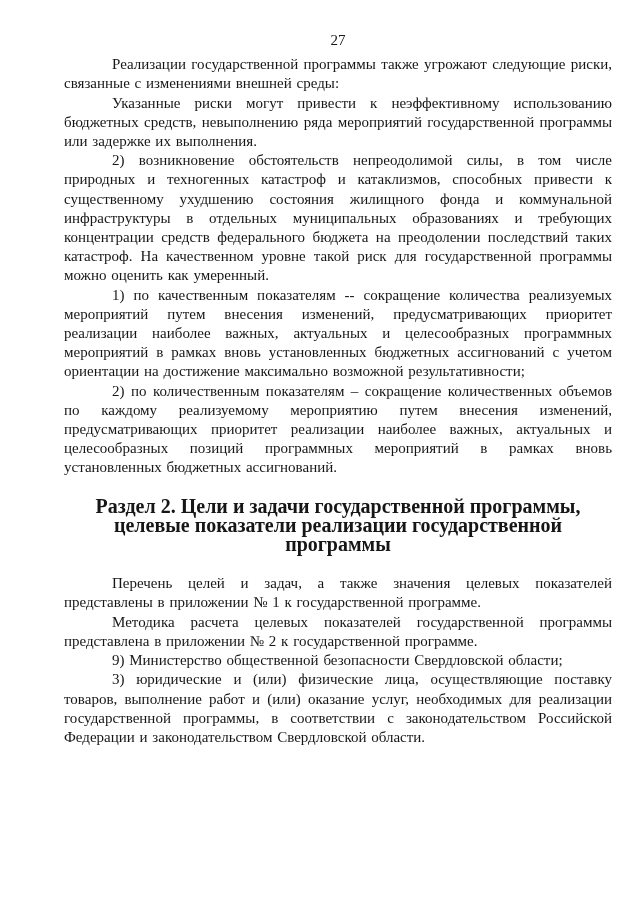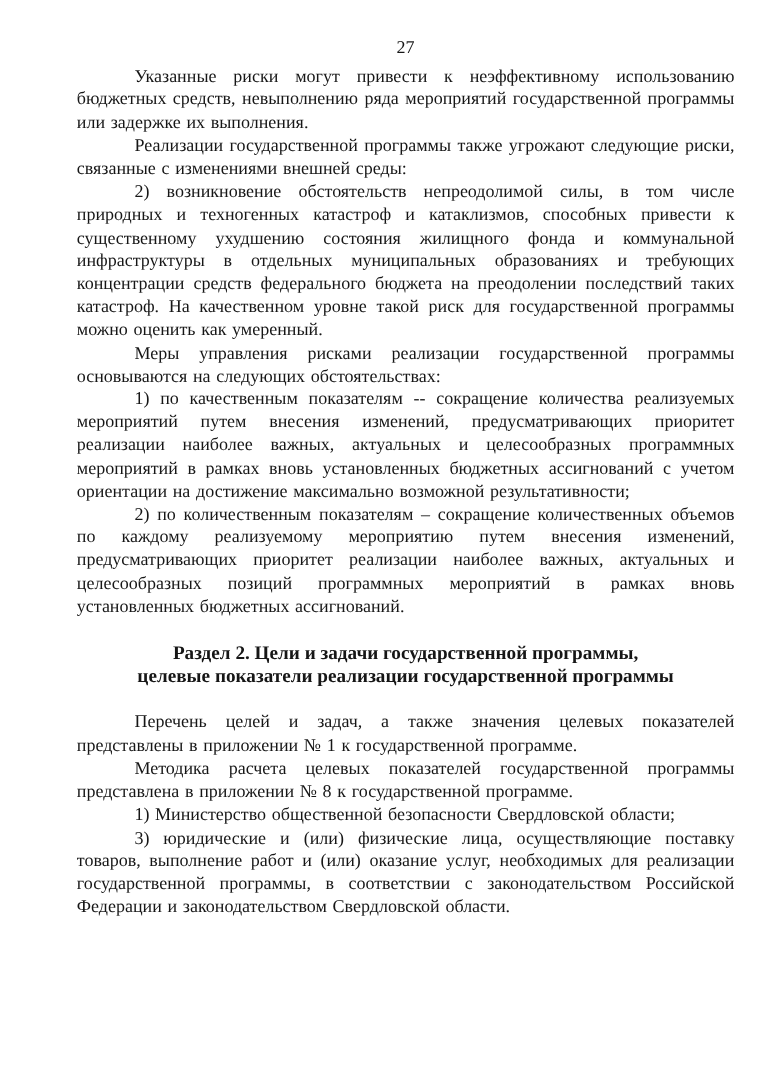--- a/index.html
+++ b/index.html
@@ -27,44 +27,43 @@
     text-align: center;
     margin: 0 0 5px 0;
   }
   p.para {
     margin: 0;
     text-align: justify;
     text-indent: 48px;
     word-spacing: 1px;
   }
   h2.heading {
-    font-size: 16px;
+    font-size: 20px;
     line-height: 19.2px;
     font-weight: bold;
     text-align: center;
     margin: 19px 0 20px 0;
     white-space: pre-line;
   }
 </style>
 </head>
 <body>
 
 <div class="page">
   <div class="page-number">27</div>
 
+  <p class="para">Реализации государственной программы также угрожают следующие риски, связанные с изменениями внешней среды:</p>
   <p class="para">Указанные риски могут привести к неэффективному использованию бюджетных средств, невыполнению ряда мероприятий государственной программы или задержке их выполнения.</p>
-  <p class="para">Реализации государственной программы также угрожают следующие риски, связанные с изменениями внешней среды:</p>
   <p class="para">2) возникновение обстоятельств непреодолимой силы, в том числе природных и техногенных катастроф и катаклизмов, способных привести к существенному ухудшению состояния жилищного фонда и коммунальной инфраструктуры в отдельных муниципальных образованиях и требующих концентрации средств федерального бюджета на преодолении последствий таких катастроф. На качественном уровне такой риск для государственной программы можно оценить как умеренный.</p>
-  <p class="para">Меры управления рисками реализации государственной программы основываются на следующих обстоятельствах:</p>
   <p class="para">1) по качественным показателям -- сокращение количества реализуемых мероприятий путем внесения изменений, предусматривающих приоритет реализации наиболее важных, актуальных и целесообразных программных мероприятий в рамках вновь установленных бюджетных ассигнований с учетом ориентации на достижение максимально возможной результативности;</p>
   <p class="para">2) по количественным показателям – сокращение количественных объемов по каждому реализуемому мероприятию путем внесения изменений, предусматривающих приоритет реализации наиболее важных, актуальных и целесообразных позиций программных мероприятий в рамках вновь установленных  бюджетных ассигнований.</p>
 
   <h2 class="heading">Раздел 2. Цели и задачи государственной программы,
 целевые показатели реализации государственной программы</h2>
 
   <p class="para">Перечень целей и задач, а также значения целевых показателей представлены в приложении № 1 к государственной программе.</p>
-  <p class="para">Методика расчета целевых показателей государственной программы представлена в приложении № 8 к государственной программе.</p>
+  <p class="para">Методика расчета целевых показателей государственной программы представлена в приложении № 2 к государственной программе.</p>
 
 
-  <p class="para">1) Министерство общественной безопасности Свердловской области;</p>
+  <p class="para">9) Министерство общественной безопасности Свердловской области;</p>
   <p class="para">3) юридические и (или) физические лица, осуществляющие поставку товаров, выполнение работ и (или) оказание услуг, необходимых для реализации государственной программы, в соответствии с законодательством Российской Федерации и законодательством Свердловской области.</p>
 
 </div>
 
 </body></html>

